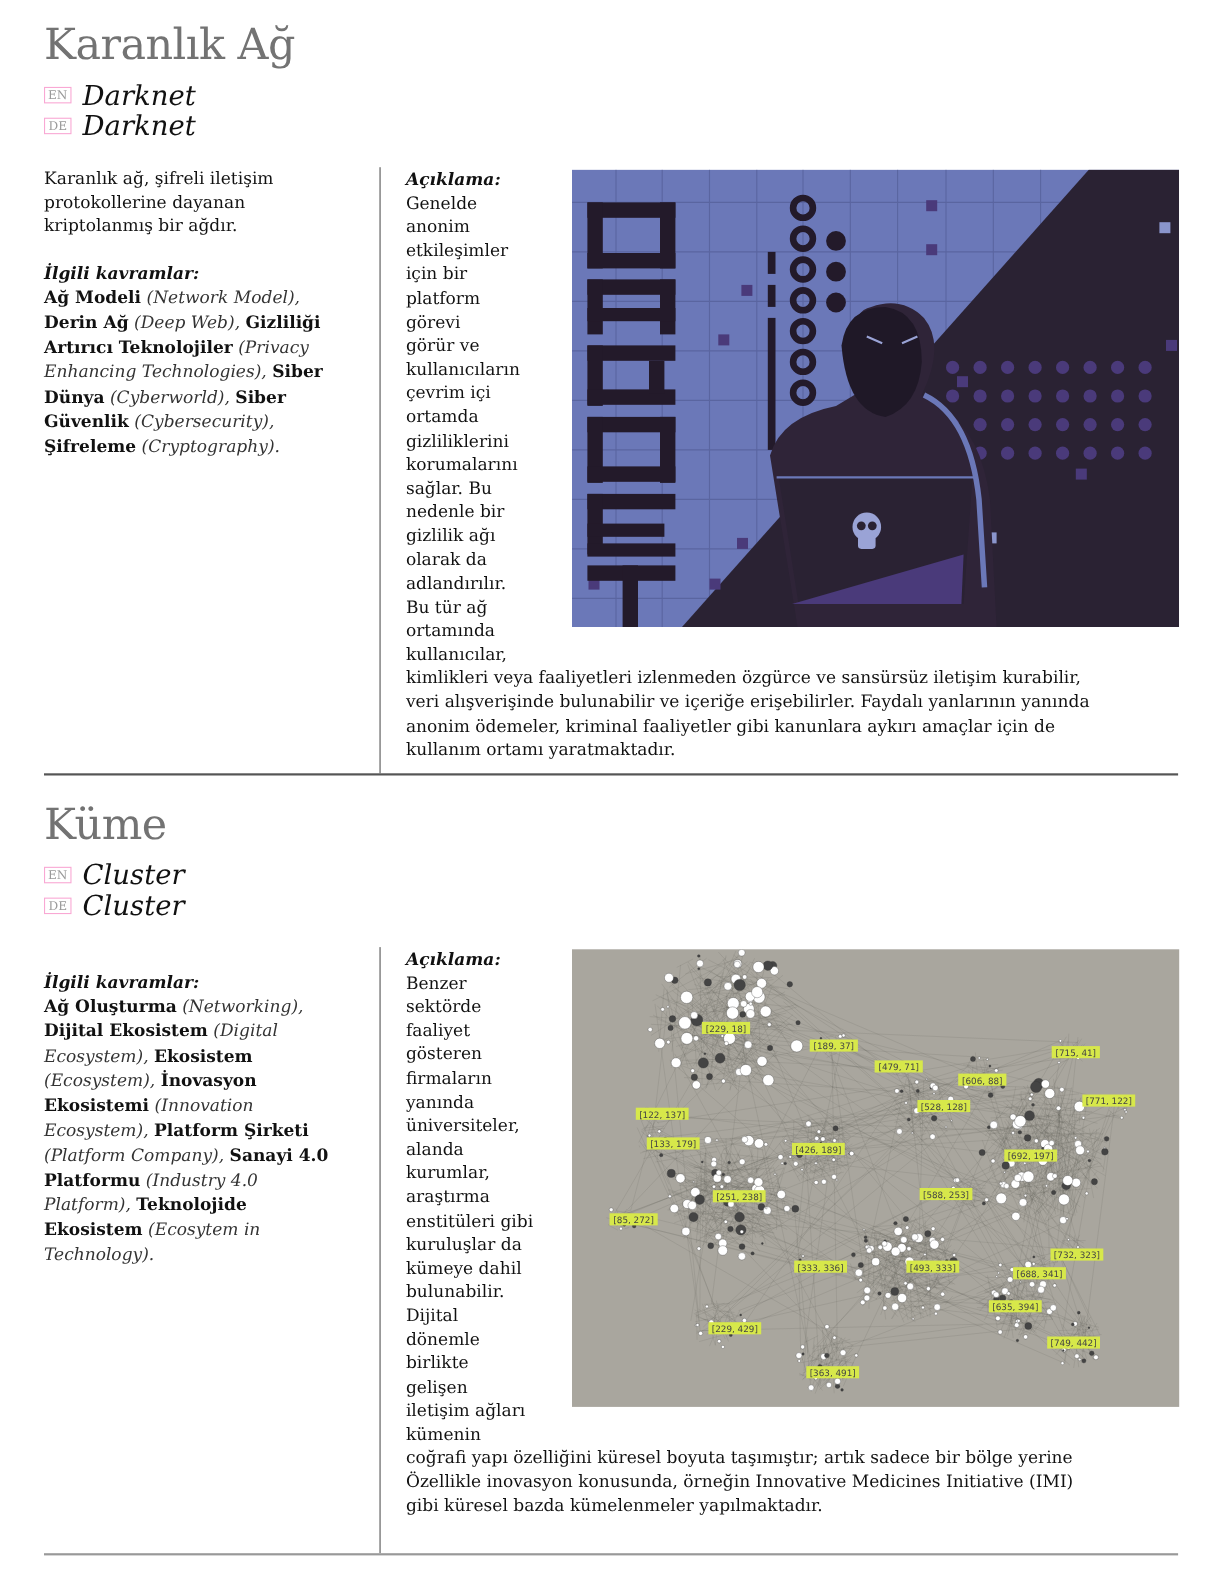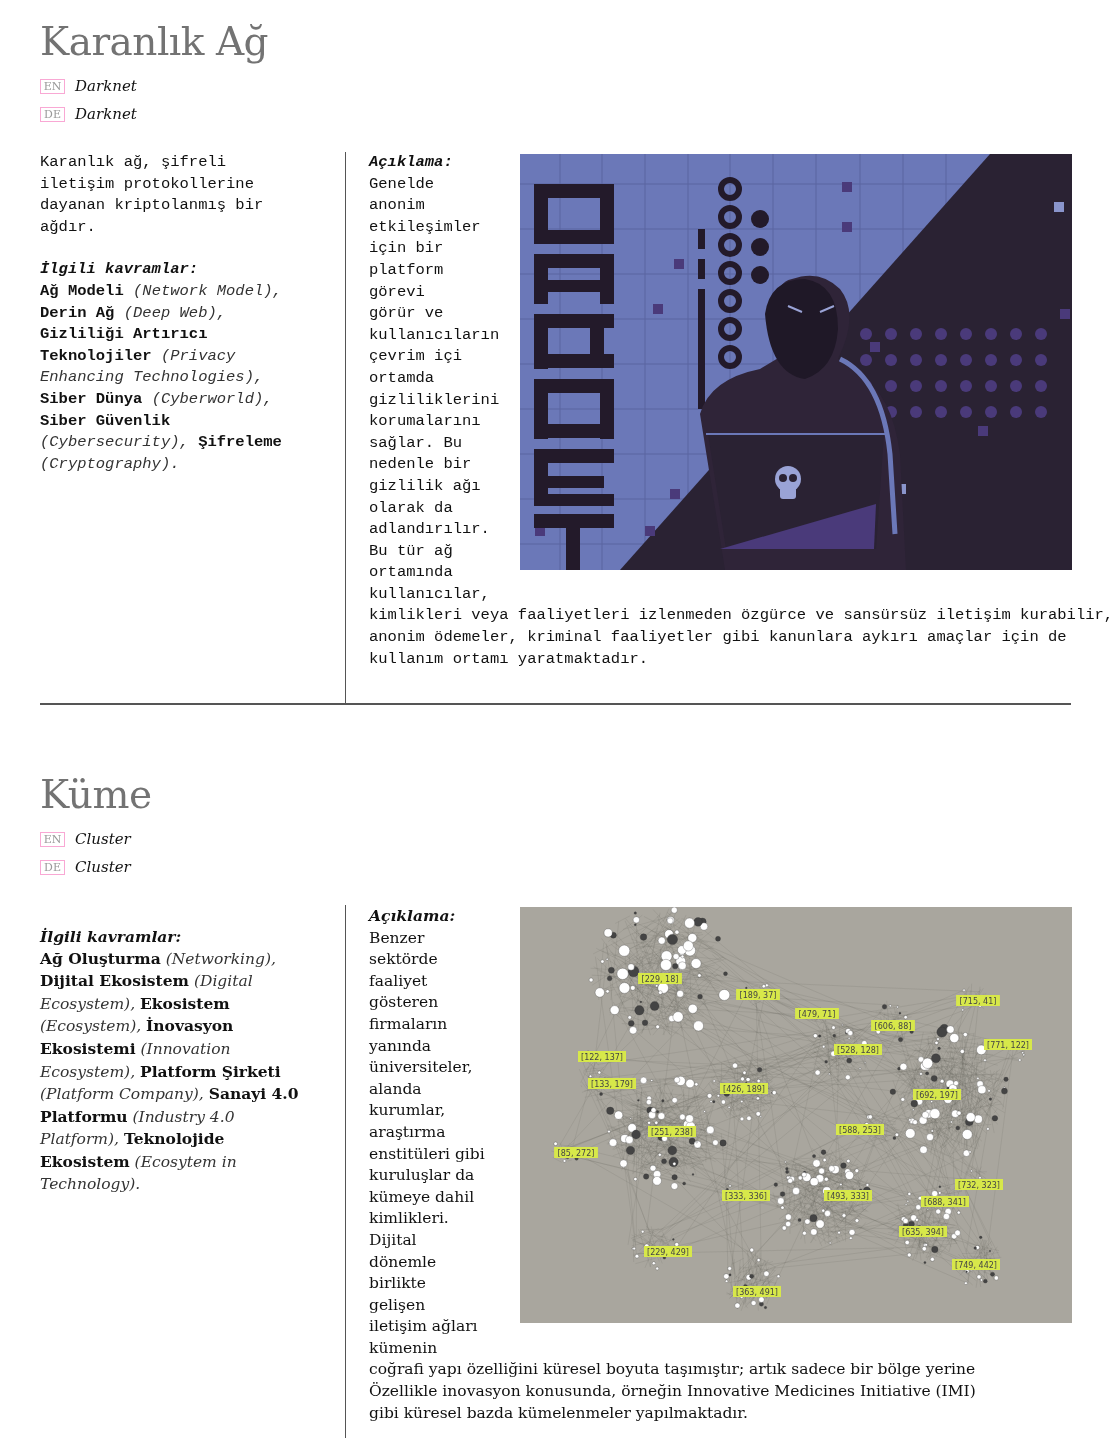--- a/index.html
+++ b/index.html
@@ -5,21 +5,21 @@
   html, body { margin:0; padding:0; background:#ffffff; }
   body { width:1114px; height:1438px; position:relative; overflow:hidden;
          font-family:"DejaVu Serif", serif; color:#111; }
   .entry { position:absolute; left:40px; width:1031px; }
   .title { font-family:"DejaVu Serif", serif; font-size:39px; font-weight:normal;
            margin:0; line-height:44px; letter-spacing:-0.5px; color:#737373; }
   .trans { display:flex; align-items:center; height:28px; }
   .lang { display:inline-block; border:1px solid #f9a8d4; color:#999; font-size:11px;
           line-height:13px; padding:0 2px; margin-right:10px; font-family:"DejaVu Serif", serif;
           width:19px; text-align:center; }
-  .trans-word { font-style:italic; font-size:15px; color:#111; font-family:"DejaVu Serif", serif; }
+  .trans-word { font-style:italic; font-size:25px; color:#111; font-family:"DejaVu Serif", serif; }
   .body-row { position:absolute; left:0; width:1031px; }
   .left-col { position:absolute; left:0; width:285px; font-size:15.5px; line-height:21.6px; }
   .divider { position:absolute; left:305px; width:1px; background:#555; }
   .right-text { position:absolute; left:329px; width:700px; font-size:15.5px; line-height:21.6px; }
   .right-text .label { font-weight:bold; font-style:italic; }
   .bold-label { font-weight:bold; font-style:italic; }
   .term { font-weight:bold; }
   .term-en { font-style:italic; color:#333; }
   .hr { position:absolute; left:0; width:1031px; height:2px; background:#555; }
   .img-box { position:absolute; overflow:hidden; }
@@ -35,21 +35,21 @@
   <h1 class="title">Karanlık Ağ</h1>
   <div class="trans" style="margin-top:8px;">
     <span class="lang">EN</span>
     <span class="trans-word">Darknet</span>
   </div>
   <div class="trans">
     <span class="lang">DE</span>
     <span class="trans-word">Darknet</span>
   </div>
 
-  <div class="body-row" style="top:132px; height:551px;font-family:Liberation Mono, monospace;">
+  <div class="body-row" style="top:132px; height:551px;">
     <div class="left-col">
       <p style="width:240px;">Karanlık ağ, şifreli iletişim protokollerine dayanan kriptolanmış bir ağdır.</p>
       <div class="gap"></div>
       <p class="bold-label">İlgili kavramlar:</p>
       <p style="width:275px;">
         <span class="term">Ağ Modeli</span>
         <span class="term-en">(Network Model),</span>
         <span class="term">Derin Ağ</span>
         <span class="term-en">(Deep Web),</span>
         <span class="term">Gizliliği Artırıcı Teknolojiler</span>
@@ -84,20 +84,21 @@
           <span class="nar">nedenle bir</span>
           <span class="nar">gizlilik ağı</span>
           <span class="nar">olarak da</span>
           <span class="nar">adlandırılır.</span>
           <span class="nar">Bu tür ağ</span>
           <span class="nar">ortamında</span>
           <span class="nar">kullanıcılar,</span>
         </div>
       <div id="d0w">
           <div style="white-space: nowrap;">kimlikleri veya faaliyetleri izlenmeden özgürce ve sansürsüz iletişim kurabilir,</div>
+          <div style="white-space: nowrap;">veri alışverişinde bulunabilir ve içeriğe erişebilirler. Faydalı yanlarının yanında</div>
           <div style="white-space: nowrap;">anonim ödemeler, kriminal faaliyetler gibi kanunlara aykırı amaçlar için de</div>
           <div style="white-space: nowrap;">kullanım ortamı yaratmaktadır.</div>
         </div>
     </div>
 
     <div class="img-box" style="left:480px; top:2px; width:552px; height:416px;">
       <svg width="552" height="416" viewBox="0 0 552 416">
         <rect width="552" height="416" fill="#6b78b8"></rect>
 
         <g stroke="#5a65a0" stroke-width="1">
@@ -232,21 +233,21 @@
           <circle cx="263" cy="324" r="4" fill="#2a2233"></circle>
             <circle cx="273" cy="324" r="4" fill="#2a2233"></circle>
         </g>
       </svg>
     </div>
   </div>
 
   <div class="hr" style="top:683px;"></div>
 </div>
 
-<div class="entry" style="top:773px;">
+<div class="entry" style="top:729px;">
   <h1 class="title">Küme</h1>
   <div class="trans" style="margin-top:8px;">
     <span class="lang">EN</span>
     <span class="trans-word">Cluster</span>
   </div>
   <div class="trans">
     <span class="lang">DE</span>
     <span class="trans-word">Cluster</span>
   </div>
 
@@ -283,21 +284,21 @@
           <span class="nar">gösteren</span>
           <span class="nar">firmaların</span>
           <span class="nar">yanında</span>
           <span class="nar">üniversiteler,</span>
           <span class="nar">alanda</span>
           <span class="nar">kurumlar,</span>
           <span class="nar">araştırma</span>
           <span class="nar">enstitüleri gibi</span>
           <span class="nar">kuruluşlar da</span>
           <span class="nar">kümeye dahil</span>
-          <span class="nar">kimlikleri.</span>
+          <span class="nar">bulunabilir.</span>
           <span class="nar">Dijital</span>
           <span class="nar">dönemle</span>
           <span class="nar">birlikte</span>
           <span class="nar">gelişen</span>
           <span class="nar">iletişim ağları</span>
           <span class="nar">kümenin</span>
         </div>
       <div id="d1w">
           <div style="white-space: nowrap;">coğrafi yapı özelliğini küresel boyuta taşımıştır; artık sadece bir bölge yerine</div>
           <div style="white-space: nowrap;">Özellikle inovasyon konusunda, örneğin Innovative Medicines Initiative (IMI)</div>

